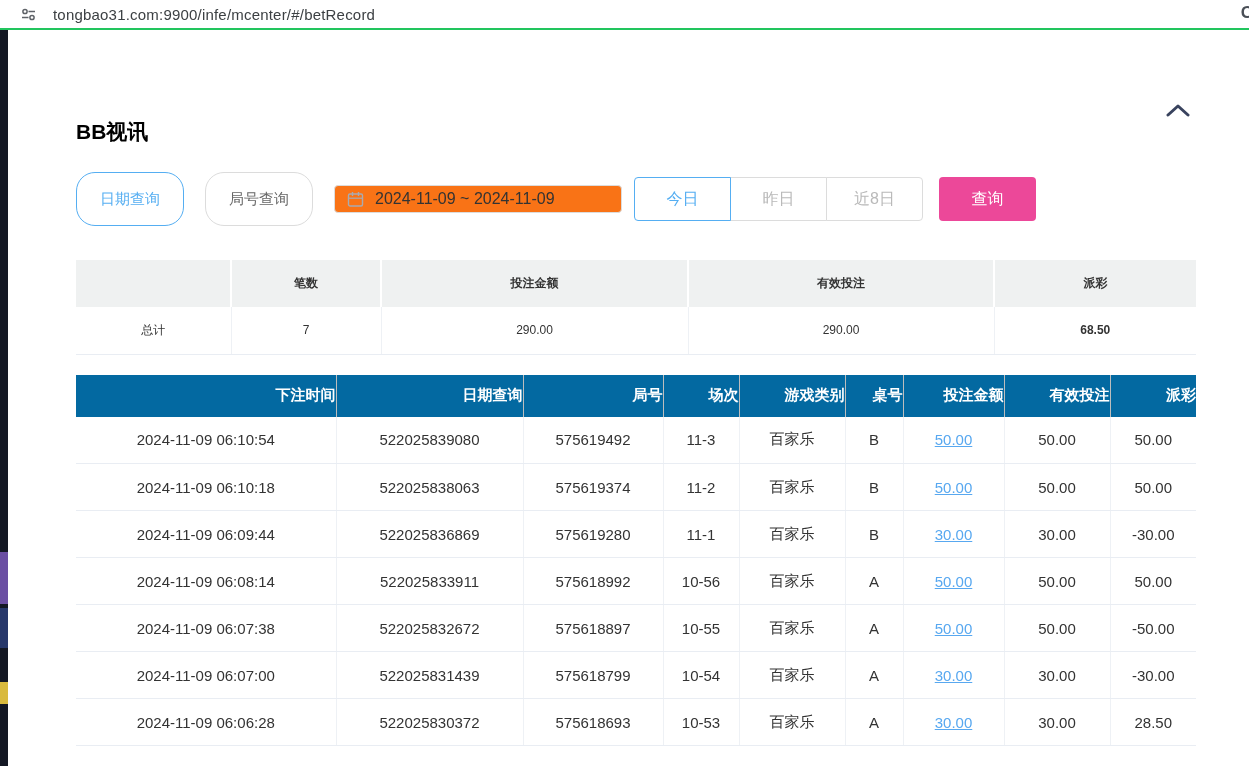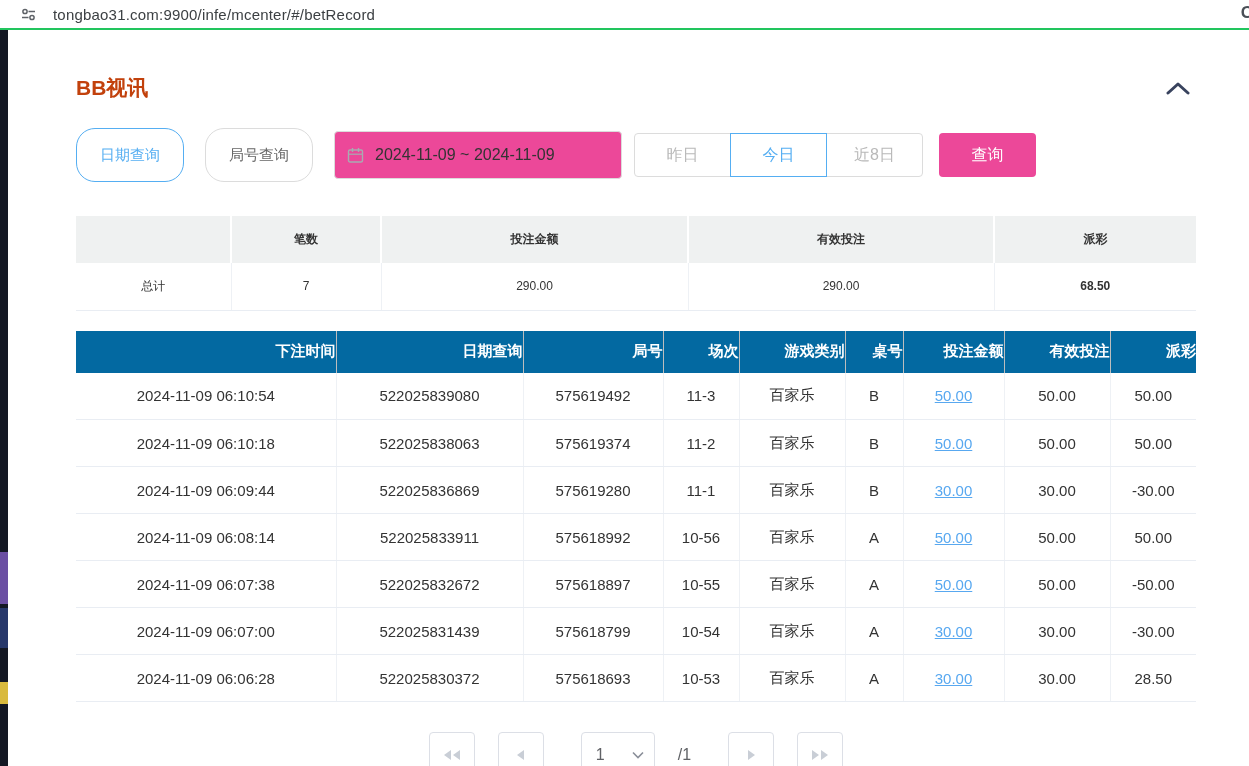--- a/index.html
+++ b/index.html
@@ -30,35 +30,35 @@
   .left-strip .patch { position: absolute; left: 0; width: 8px; }
   .patch-purple { top: 522px; height: 52px; background: #6b4fa3; }
   .patch-blue   { top: 578px; height: 40px; background: #27386b; }
   .patch-yellow { top: 652px; height: 22px; background: #d9ba3e; }
 
   
   .content { padding: 44px 0 0 76px; }
   .panel { width: 1120px; }
 
   .title-row { display: flex; justify-content: space-between; align-items: center; }
-  .page-title { font-size: 21px; font-weight: bold; color: #c2410c; }
+  .page-title { font-size: 21px; font-weight: bold; color: #000000; margin-top: 44px; }
   .collapse-btn { cursor: pointer; padding: 4px 6px; display: flex; align-items: center; }
 
   
   .filter-row { margin-top: 26px; display: flex; align-items: center; }
   .pill-btn {
     height: 54px; padding: 0 23px; border-radius: 19px; background: #fff;
     font-size: 15px; display: flex; align-items: center; cursor: pointer;
   }
   .pill-active { border: 1px solid #55aef2; color: #55aef2; }
   .pill-plain  { border: 1px solid #dcdcdc; color: #666; margin-left: 21px; }
 
   .date-input {
-    margin-left: 21px; width: 288px; height: 48px;
-    border: 1px solid #dcdcdc; border-radius: 4px; background: #ec4899;
+    margin-left: 21px; width: 288px; height: 28px;
+    border: 1px solid #dcdcdc; border-radius: 4px; background: #f97316;
     display: flex; align-items: center; padding: 0 12px; cursor: pointer;
   }
   .date-input .date-text { font-size: 16px; color: #333; margin-left: 11px; }
 
   .range-group { display: flex; margin-left: 12px; }
   .range-btn {
     height: 44px; width: 97px; background: #fff; border: 1px solid #dcdcdc;
     font-size: 16px; color: #b9b9b9; display: flex; align-items: center; justify-content: center;
     cursor: pointer; margin-left: -1px;
   }
@@ -170,22 +170,22 @@
             <rect x="1.5" y="3" width="14" height="12" rx="1.5" fill="none" stroke="#a8abb2" stroke-width="1.4"></rect>
             <line x1="5.5" y1="1" x2="5.5" y2="5" stroke="#a8abb2" stroke-width="1.4"></line>
             <line x1="11.5" y1="1" x2="11.5" y2="5" stroke="#a8abb2" stroke-width="1.4"></line>
             <line x1="1.5" y1="7.2" x2="15.5" y2="7.2" stroke="#a8abb2" stroke-width="1.2"></line>
           </svg>
         </span>
         <span class="date-text">2024-11-09 ~ 2024-11-09</span>
       </div>
 
       <div class="range-group">
+        <div class="range-btn range-active">今日</div>
         <div class="range-btn">昨日</div>
-        <div class="range-btn range-active">今日</div>
         <div class="range-btn">近8日</div>
       </div>
 
       <button class="search-btn">查询</button>
     </div>
 
     <table class="summary-table">
       <colgroup>
         <col style="width:155px">
           <col style="width:150px">

